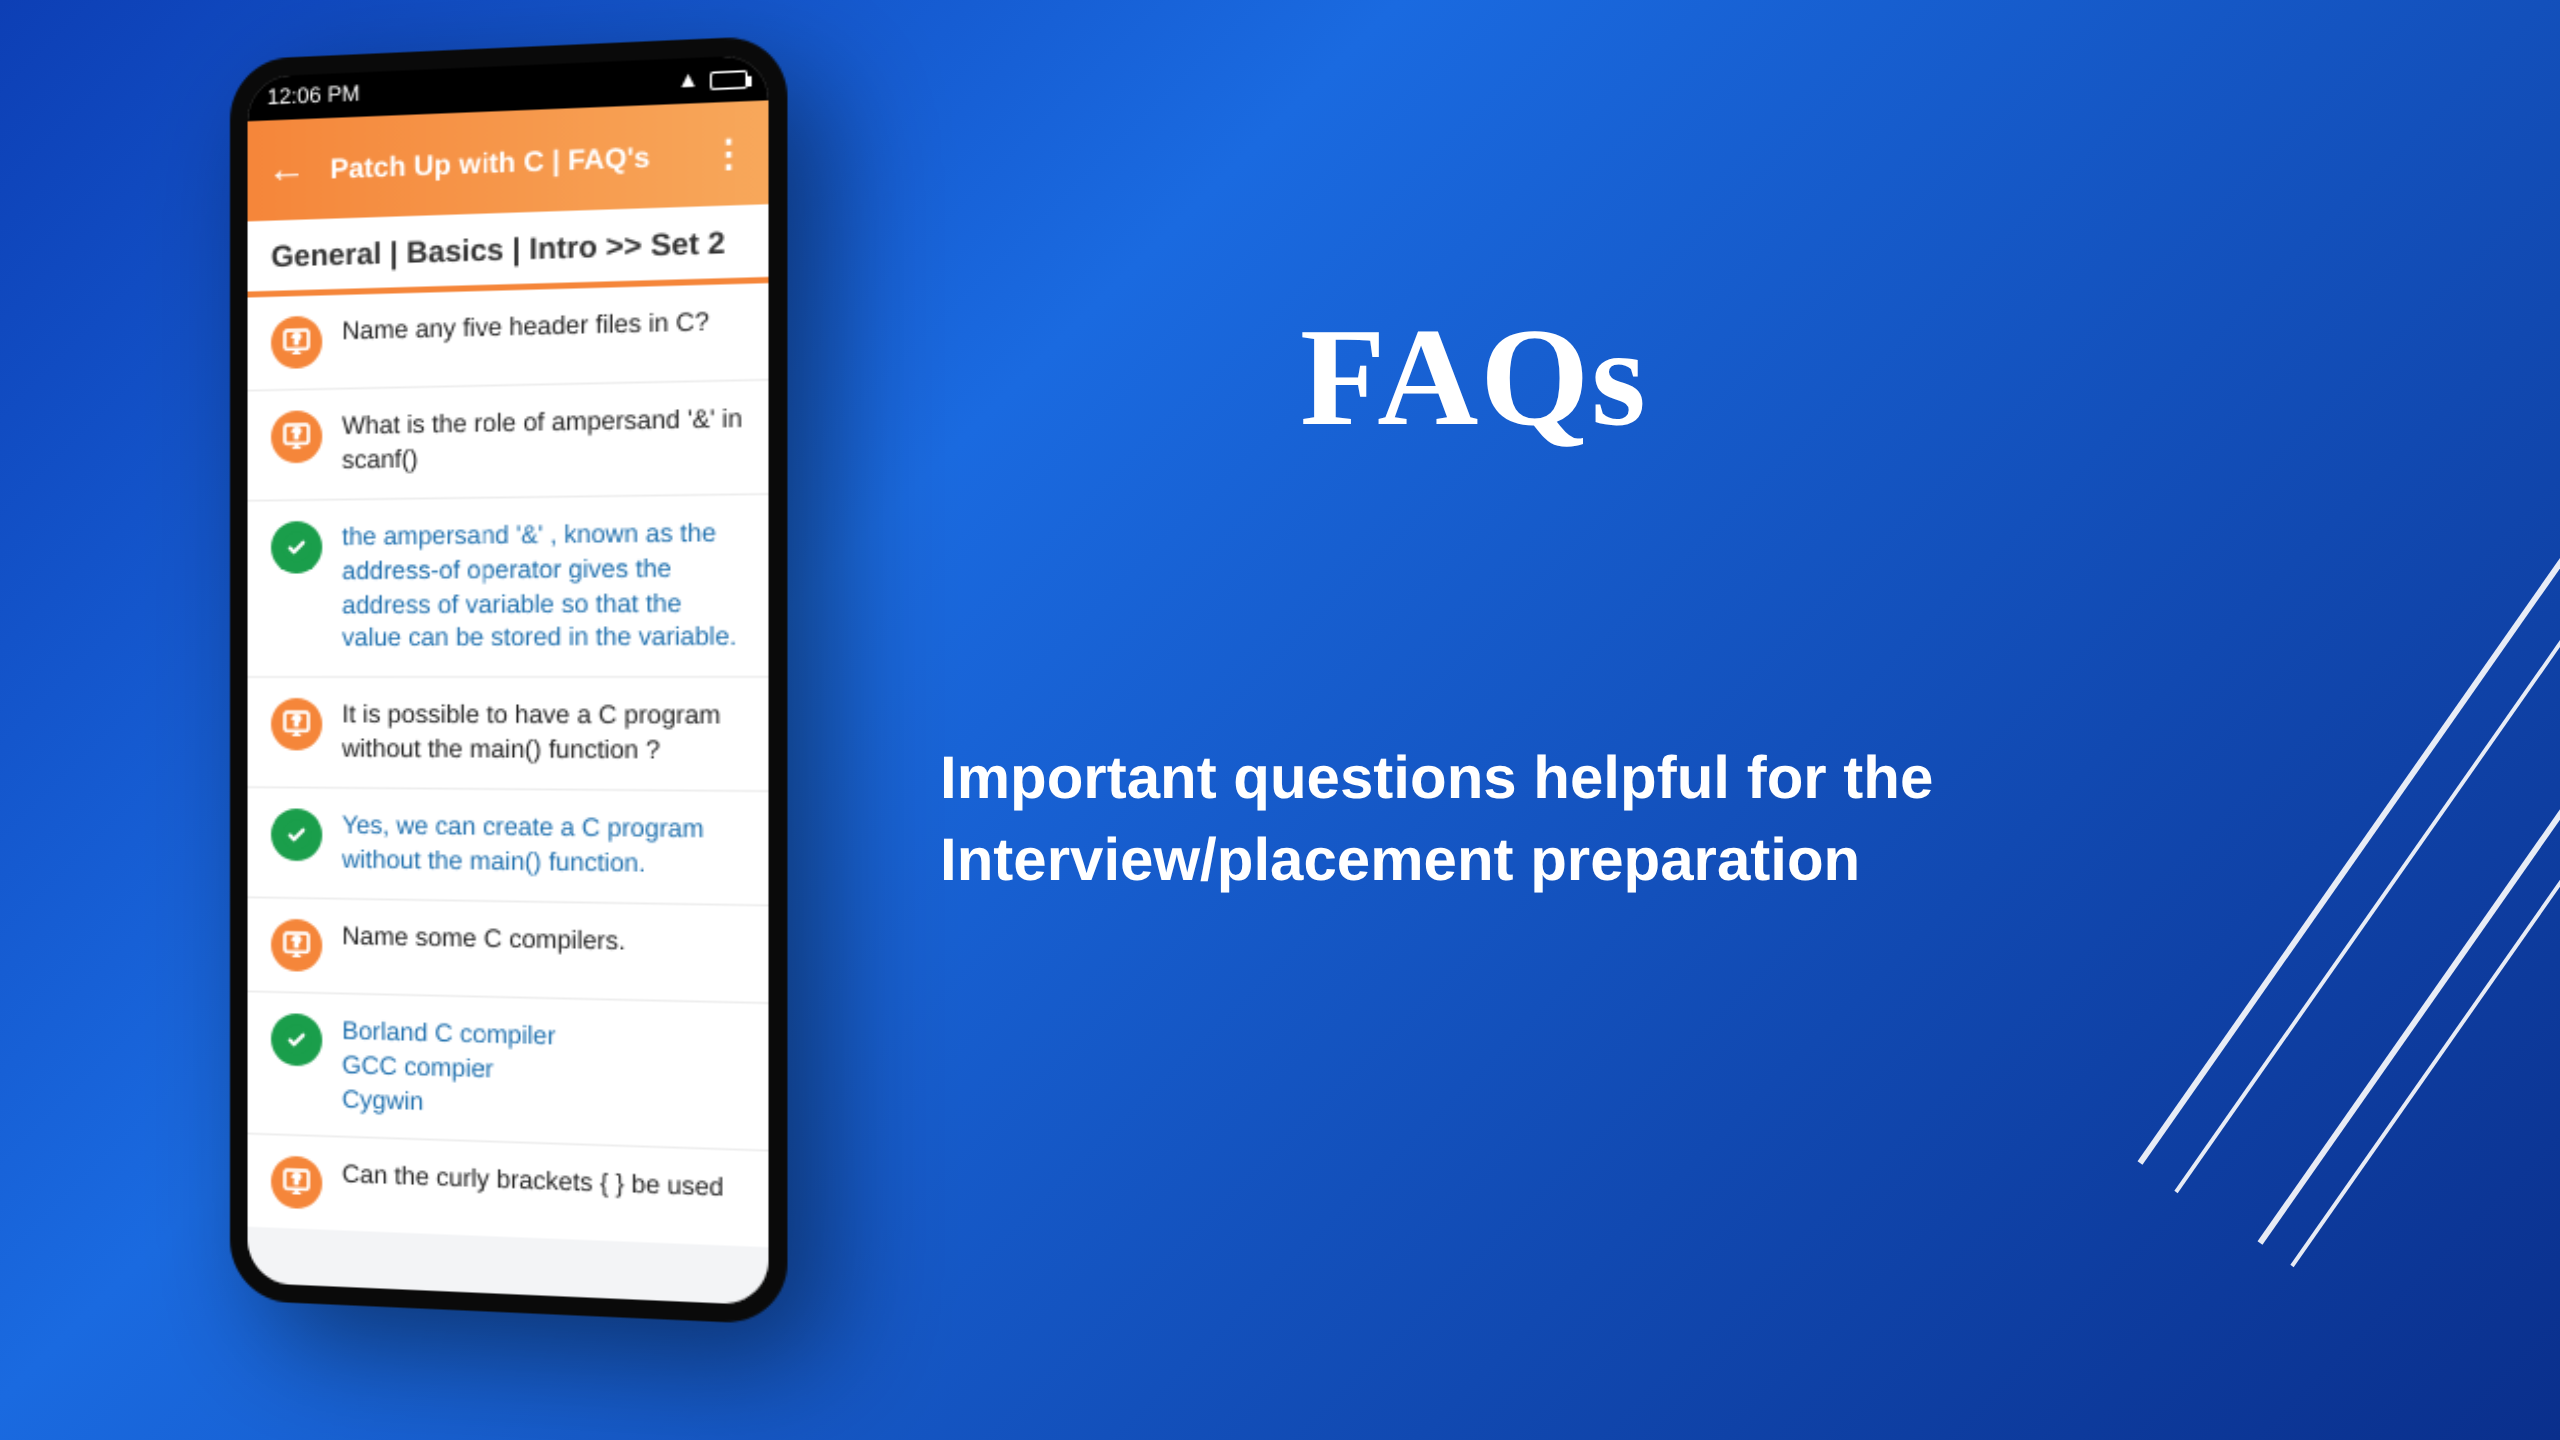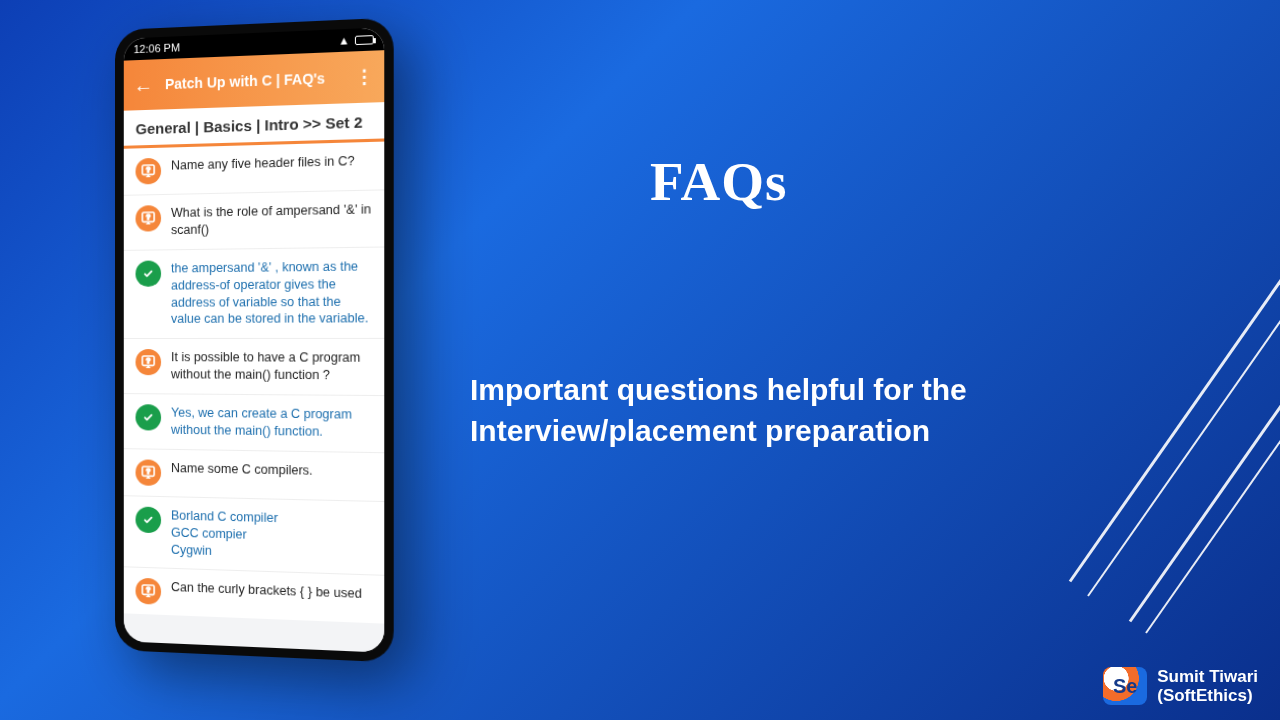--- a/index.html
+++ b/index.html
@@ -11,21 +11,21 @@
   }
   
   .slashes { position: absolute; right: 0; bottom: 90px; width: 360px; height: 260px; pointer-events: none; }
   .slashes .ln { position: absolute; width: 460px; height: 2px; background: rgba(255,255,255,0.9); transform-origin: left center; transform: rotate(-55deg); }
   .slashes .ln.a { left: 150px; top: 210px; height: 3px; }
   .slashes .ln.b { left: 168px; top: 225px; }
   .slashes .ln.c { left: 210px; top: 250px; height: 3px; }
   .slashes .ln.d { left: 226px; top: 262px; }
 
   
-  .headline { position: absolute; left: 650px; top: 150px; color: #fff; font-size: 55px; font-weight: 900; letter-spacing: 1px; font-family: Georgia, 'Times New Roman', serif; }
+  .headline { position: absolute; left: 650px; top: 150px; color: #fff; font-size: 70px; font-weight: 900; letter-spacing: 1px; font-family: Georgia, 'Times New Roman', serif; }
   .subhead  { position: absolute; left: 470px; top: 370px; width: 760px; text-align: left; color: #fff; font-size: 30px; font-weight: 700; line-height: 1.35; }
 
   
   .brand { position: absolute; right: 22px; bottom: 14px; display: flex; align-items: center; gap: 10px; color: #fff; }
   .brand .logo { width: 44px; height: 38px; border-radius: 8px; background: radial-gradient(circle at 30% 30%, #fff 30%, #f36c2a 31%, #f36c2a 55%, #1a6ae0 56%); display:flex; align-items:center; justify-content:center; font-weight:900; font-size:20px; color:#153a8a; }
   .brand .txt { font-size: 17px; font-weight: 700; line-height: 1.15; }
 
   
   .phone {
     position: absolute; left: 115px; top: 30px;
@@ -197,23 +197,14 @@
                 </svg>
               </div>
               <div class="text" style="white-space: pre-line;">Can the curly brackets { } be used</div>
             </div>
           </div>
 
       </div>
     </div>
   </div>
 
-  <div class="brand">
-    <div class="logo">
-        <span>Se</span>
-      </div>
-    <div class="txt">
-      <div>Sumit Tiwari</div>
-      <div>(SoftEthics)</div>
-    </div>
-  </div>
 
 </div>
 
 </body></html>

